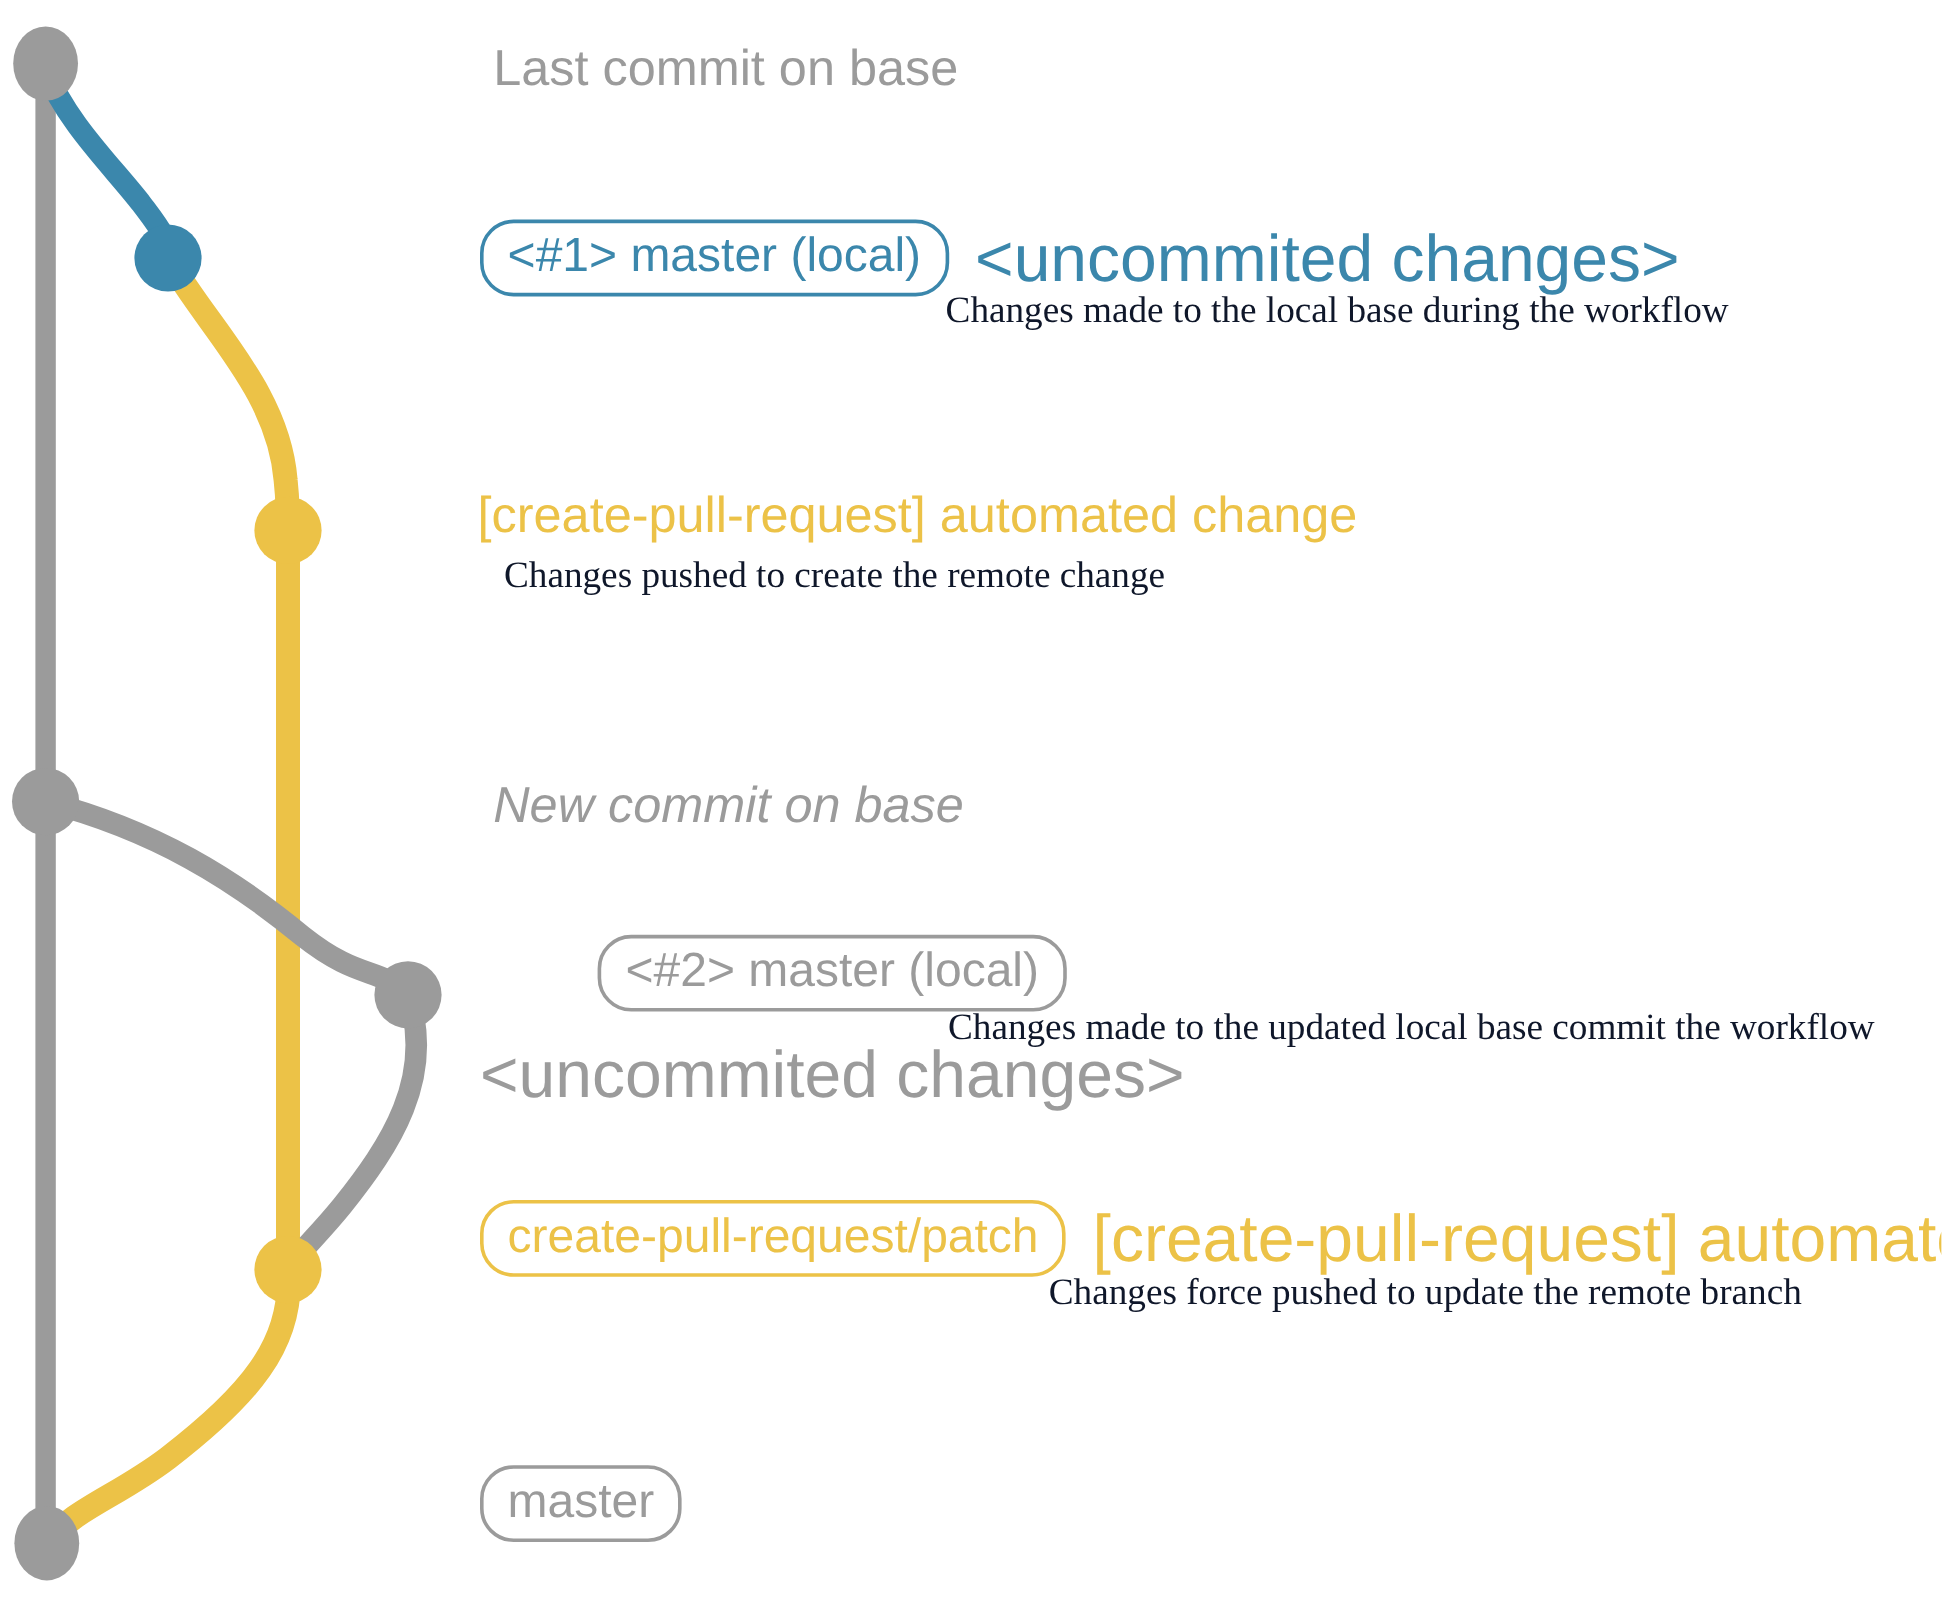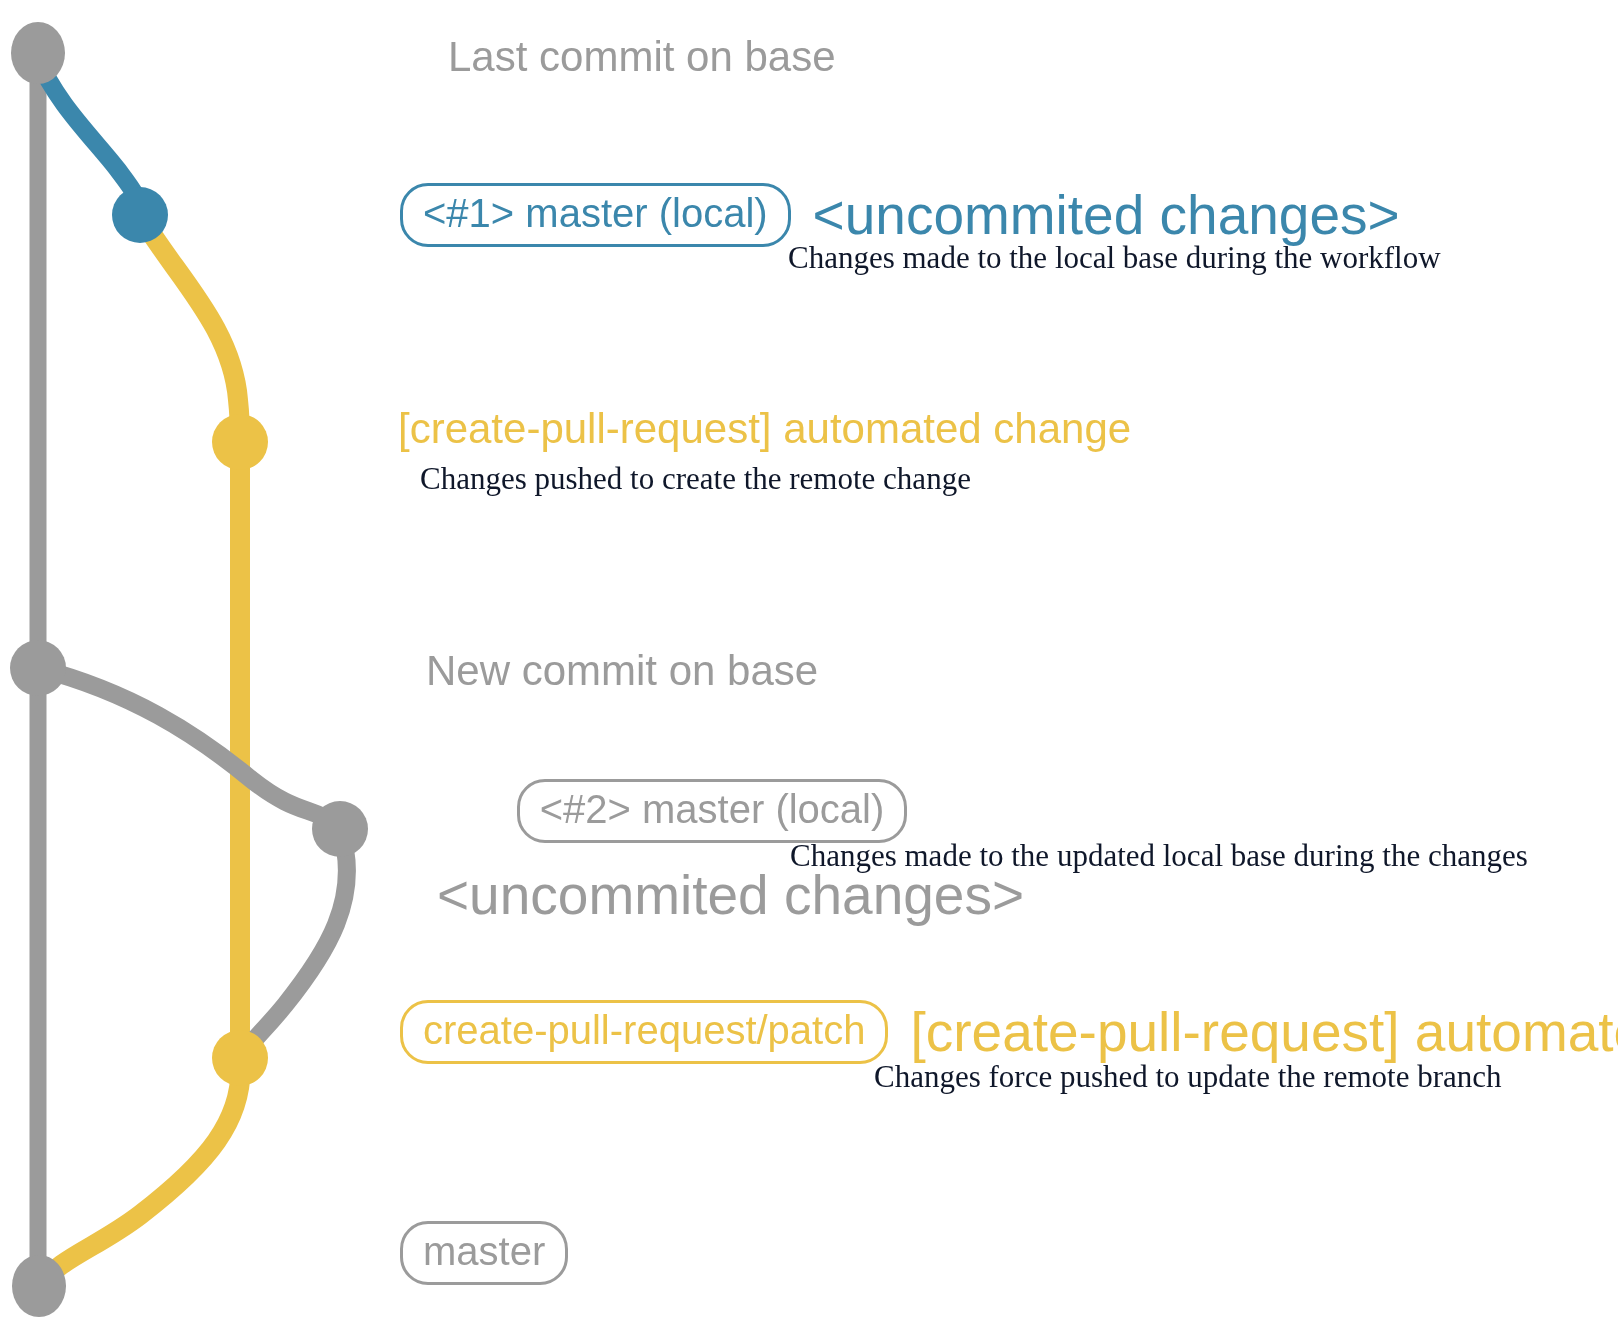--- a/index.html
+++ b/index.html
@@ -10,21 +10,21 @@
     overflow:hidden;
     font-family:"Liberation Sans", sans-serif;
   }
   .abs{position:absolute;}
   .sans-label{
     font-family:"Liberation Sans", sans-serif;
     font-size:42px;
     line-height:1.1;
     white-space:nowrap;
   }
-  .gray-text{color:var(--c-gray);margin-left:37px;}
+  .gray-text{color:var(--c-gray);}
   .blue-text{color:var(--c-blue);}
   .yellow-text{color:var(--c-yellow);}
   .serif-desc{
     font-family:"Liberation Serif", serif;
     font-size:31px;
     color:#0f172a;
     white-space:nowrap;
   }
   .row{
     display:flex;
@@ -86,27 +86,27 @@
 
   <div class="abs row" style="left:400px;top:183px;">
     <span class="badge badge-blue">&lt;#1&gt; master (local)</span>
     <span class="sans-label blue-text title">&lt;uncommited changes&gt;</span>
   </div>
   <div class="abs serif-desc" style="left:788px;top:240px;">Changes made to the local base during the workflow</div>
 
   <div class="abs sans-label yellow-text" style="left:398px;top:406px;">[create-pull-request] automated change</div>
   <div class="abs serif-desc" style="left:420px;top:461px;">Changes pushed to create the remote change</div>
 
-  <div class="abs sans-label gray-text" style="left:389px;top:648px;">New commit on base</div>
+  <div class="abs sans-label gray-text" style="left:411px;top:648px;font-style:italic;">New commit on base</div>
 
   <div class="abs row" style="left:400px;top:779px;flex-direction:column;">
     <span class="badge badge-gray">&lt;#2&gt; master (local)</span>
     <span class="sans-label gray-text title">&lt;uncommited changes&gt;</span>
   </div>
-  <div class="abs serif-desc" style="left:790px;top:838px;">Changes made to the updated local base during the changes</div>
+  <div class="abs serif-desc" style="left:790px;top:838px;">Changes made to the updated local base commit the workflow</div>
 
   <div class="abs row" style="left:400px;top:1000px;">
     <span class="badge badge-yellow">create-pull-request/patch</span>
     <span class="sans-label yellow-text title">[create-pull-request] automated change</span>
   </div>
   <div class="abs serif-desc" style="left:874px;top:1059px;">Changes force pushed to update the remote branch</div>
 
   <div class="abs row" style="left:400px;top:1221px;">
     <span class="badge badge-gray">master</span>
   </div>

